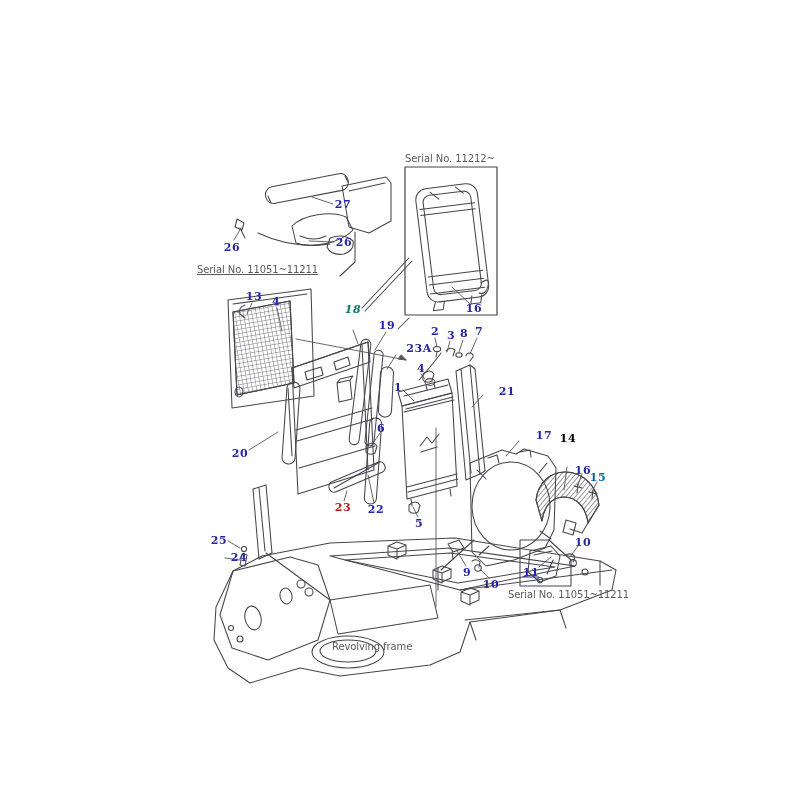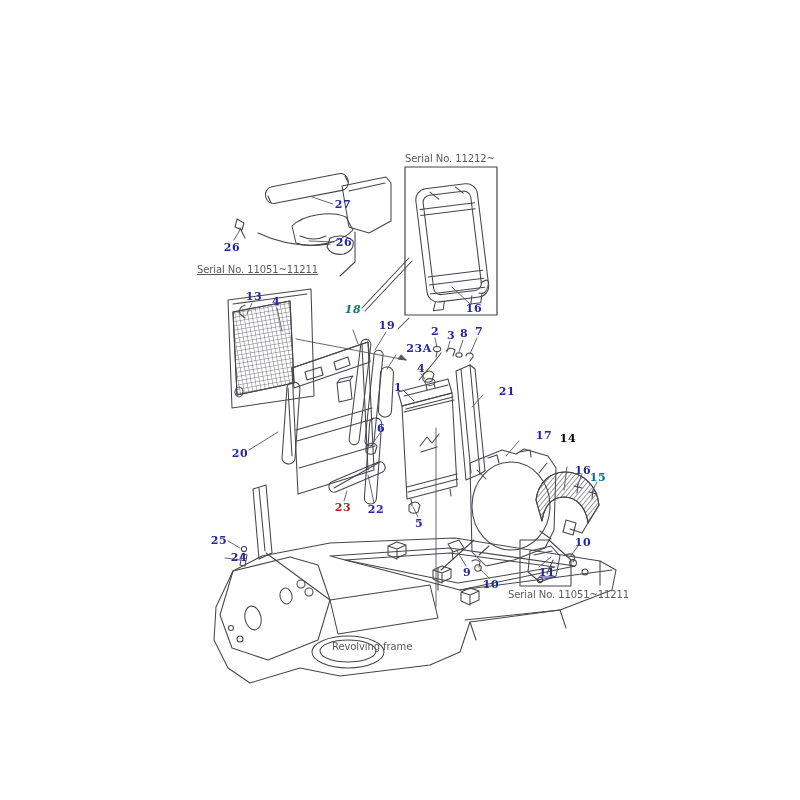--- a/index.html
+++ b/index.html
@@ -222,21 +222,21 @@
       <span class="callout" style="left: 568px; top: 438px; color: #000000;">14</span>
       <span class="callout" style="left: 583px; top: 470px; color: rgb(37, 37, 165);">16</span>
       <span class="callout" style="left: 598px; top: 477px; color: #0369a1;">15</span>
       <span class="callout" style="left: 240px; top: 453px; color: rgb(37, 37, 165);">20</span>
       <span class="callout" style="left: 343px; top: 507px; color: #b91c1c;">23</span>
       <span class="callout" style="left: 376px; top: 509px; color: rgb(37, 37, 165);">22</span>
       <span class="callout" style="left: 419px; top: 523px; color: rgb(37, 37, 165);">5</span>
       <span class="callout" style="left: 583px; top: 542px; color: rgb(37, 37, 165);">10</span>
       <span class="callout" style="left: 467px; top: 572px; color: rgb(37, 37, 165);">9</span>
       <span class="callout" style="left: 491px; top: 584px; color: rgb(37, 37, 165);">10</span>
-      <span class="callout u" style="left: 531px; top: 572px; color: rgb(37, 37, 165); margin-left: 16px;">11</span>
+      <span class="callout u" style="left: 531px; top: 572px; color: rgb(37, 37, 165);">11</span>
       <span class="callout" style="left: 219px; top: 540px; color: rgb(37, 37, 165);">25</span>
       <span class="callout" style="left: 216px; top: 557px; color: rgb(37, 37, 165); margin-left: 23px;">24</span>
     </div>
 <div class="layer" id="note-layer">
       <span class="note u" style="left: 197px; top: 264px; color: rgb(90, 90, 96);">Serial No. 11051~11211</span>
       <span class="note" style="left: 405px; top: 153px; color: rgb(90, 90, 96);">Serial No. 11212~</span>
       <span class="note" style="left: 508px; top: 589px; color: rgb(90, 90, 96);">Serial No. 11051~11211</span>
       <span class="note" style="left: 332px; top: 641px; color: rgb(90, 90, 96);">Revolving frame</span>
     </div>
 

